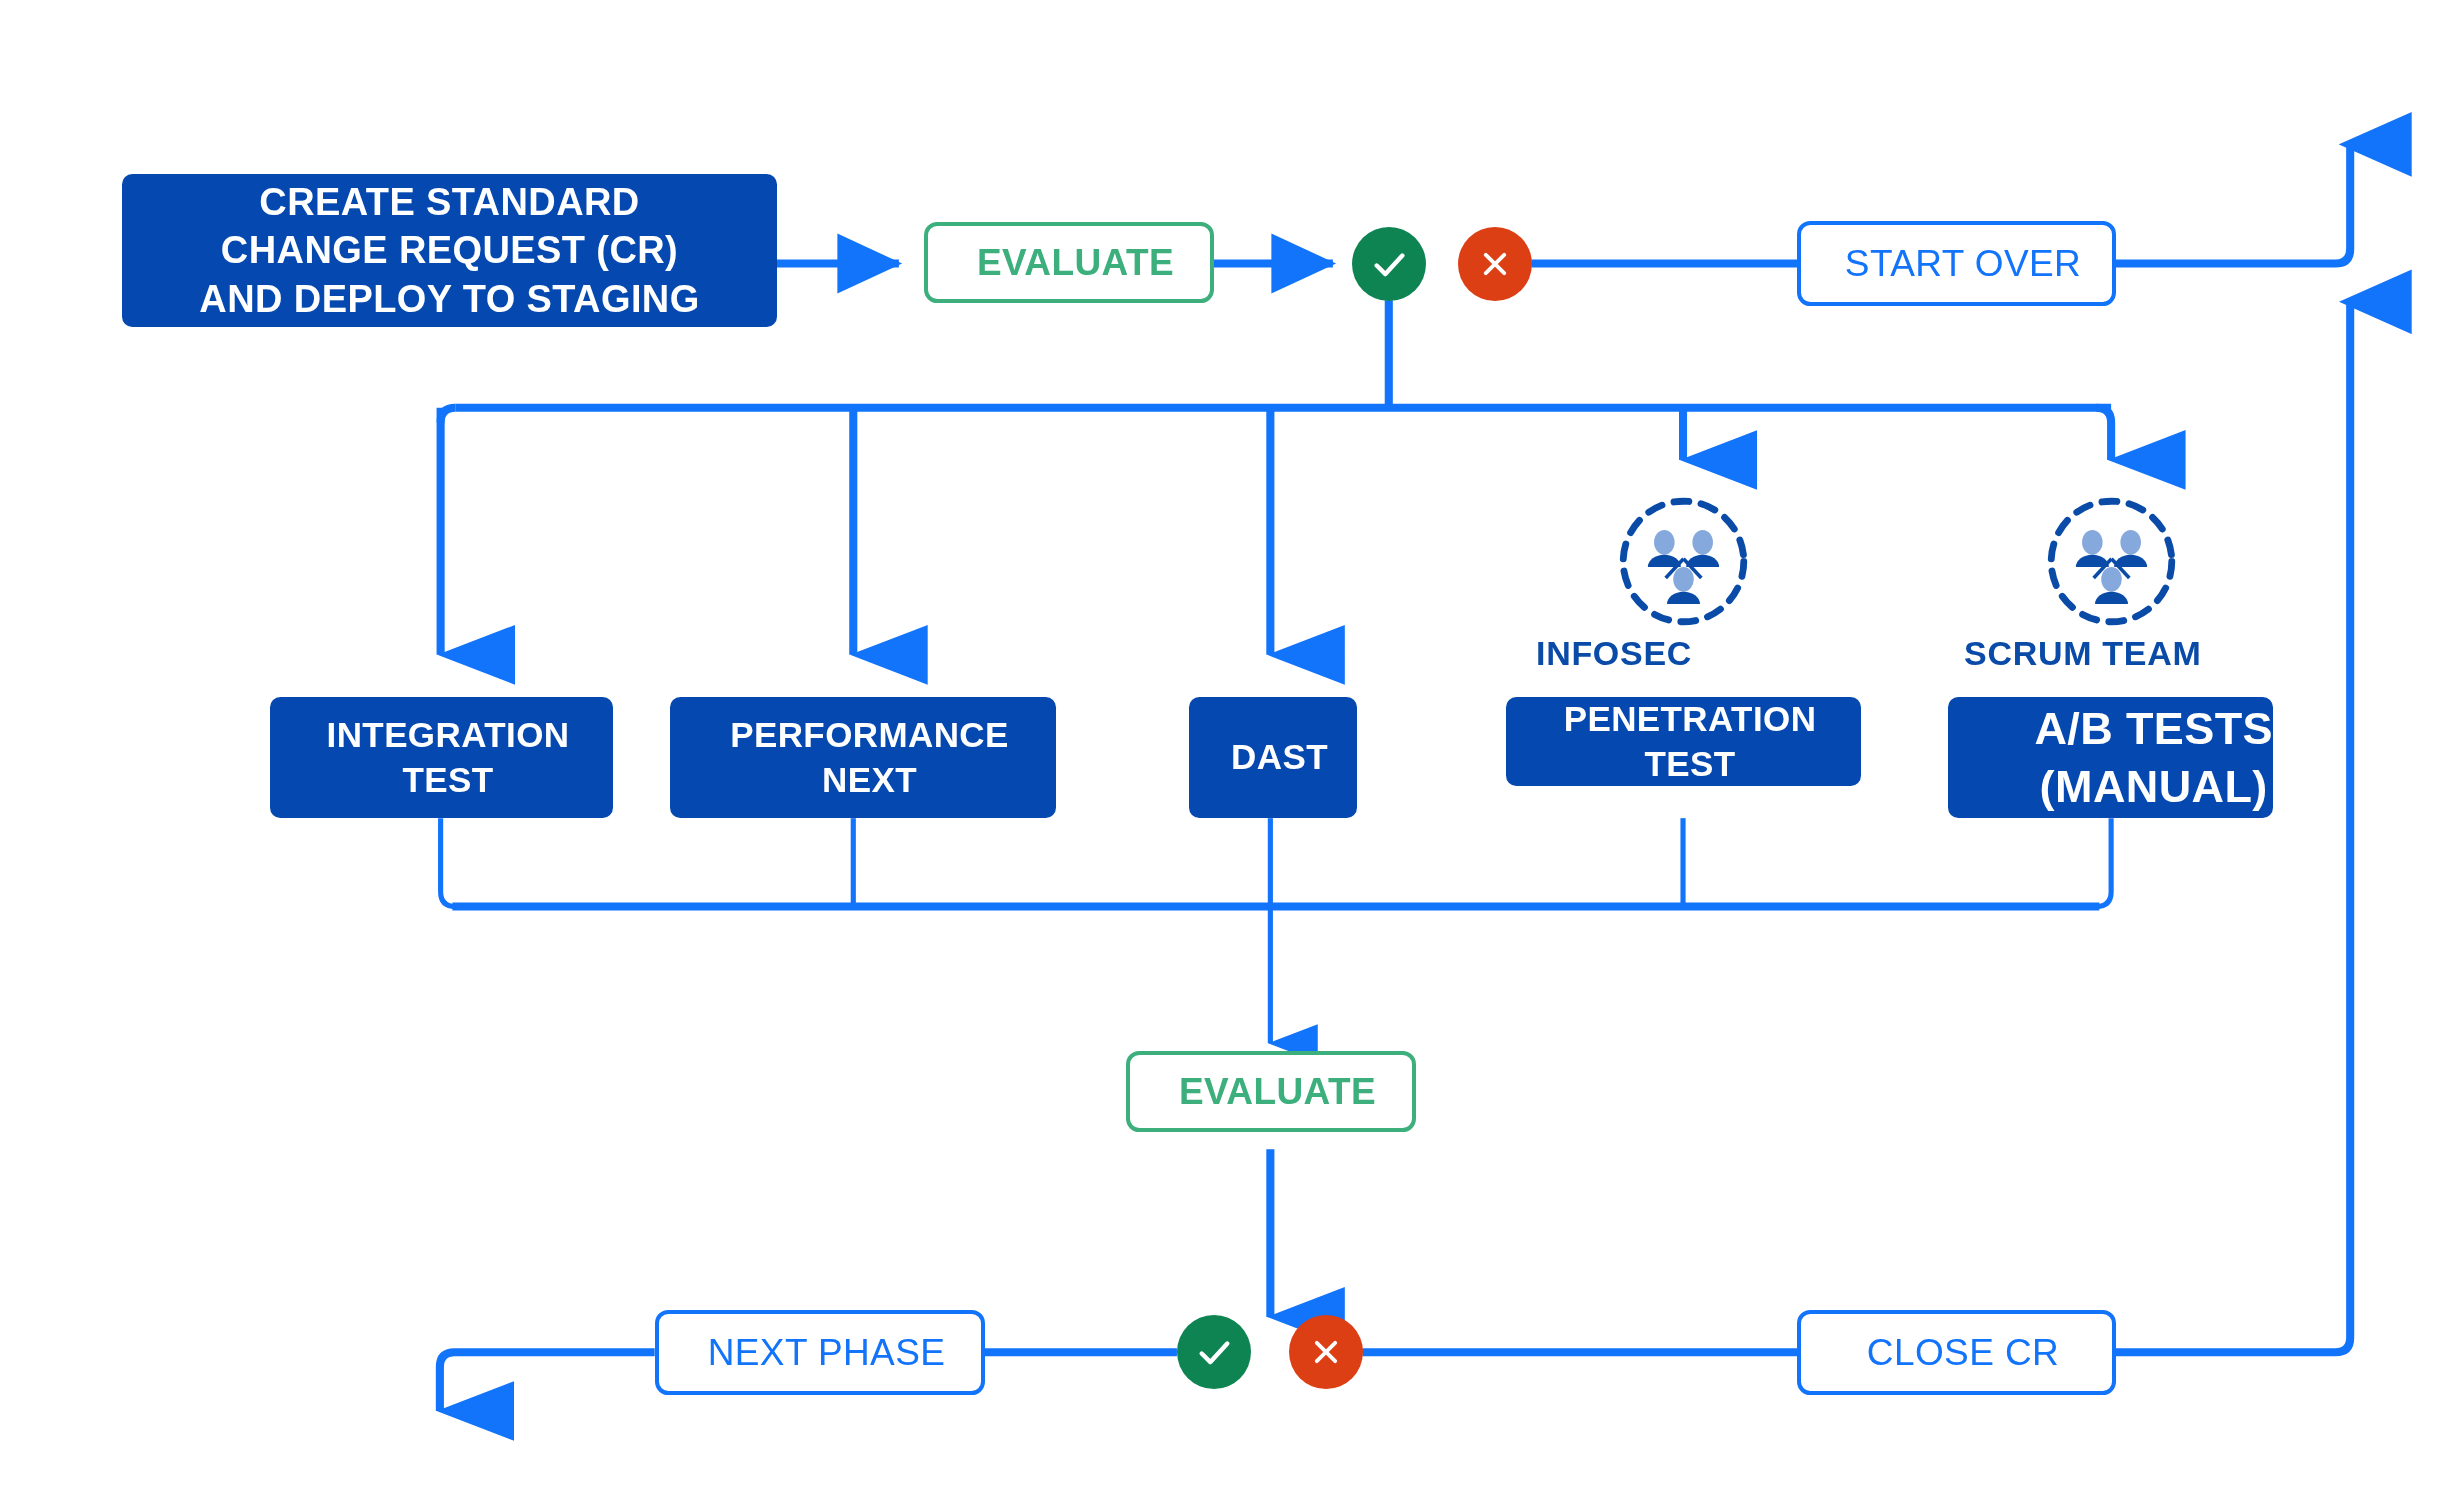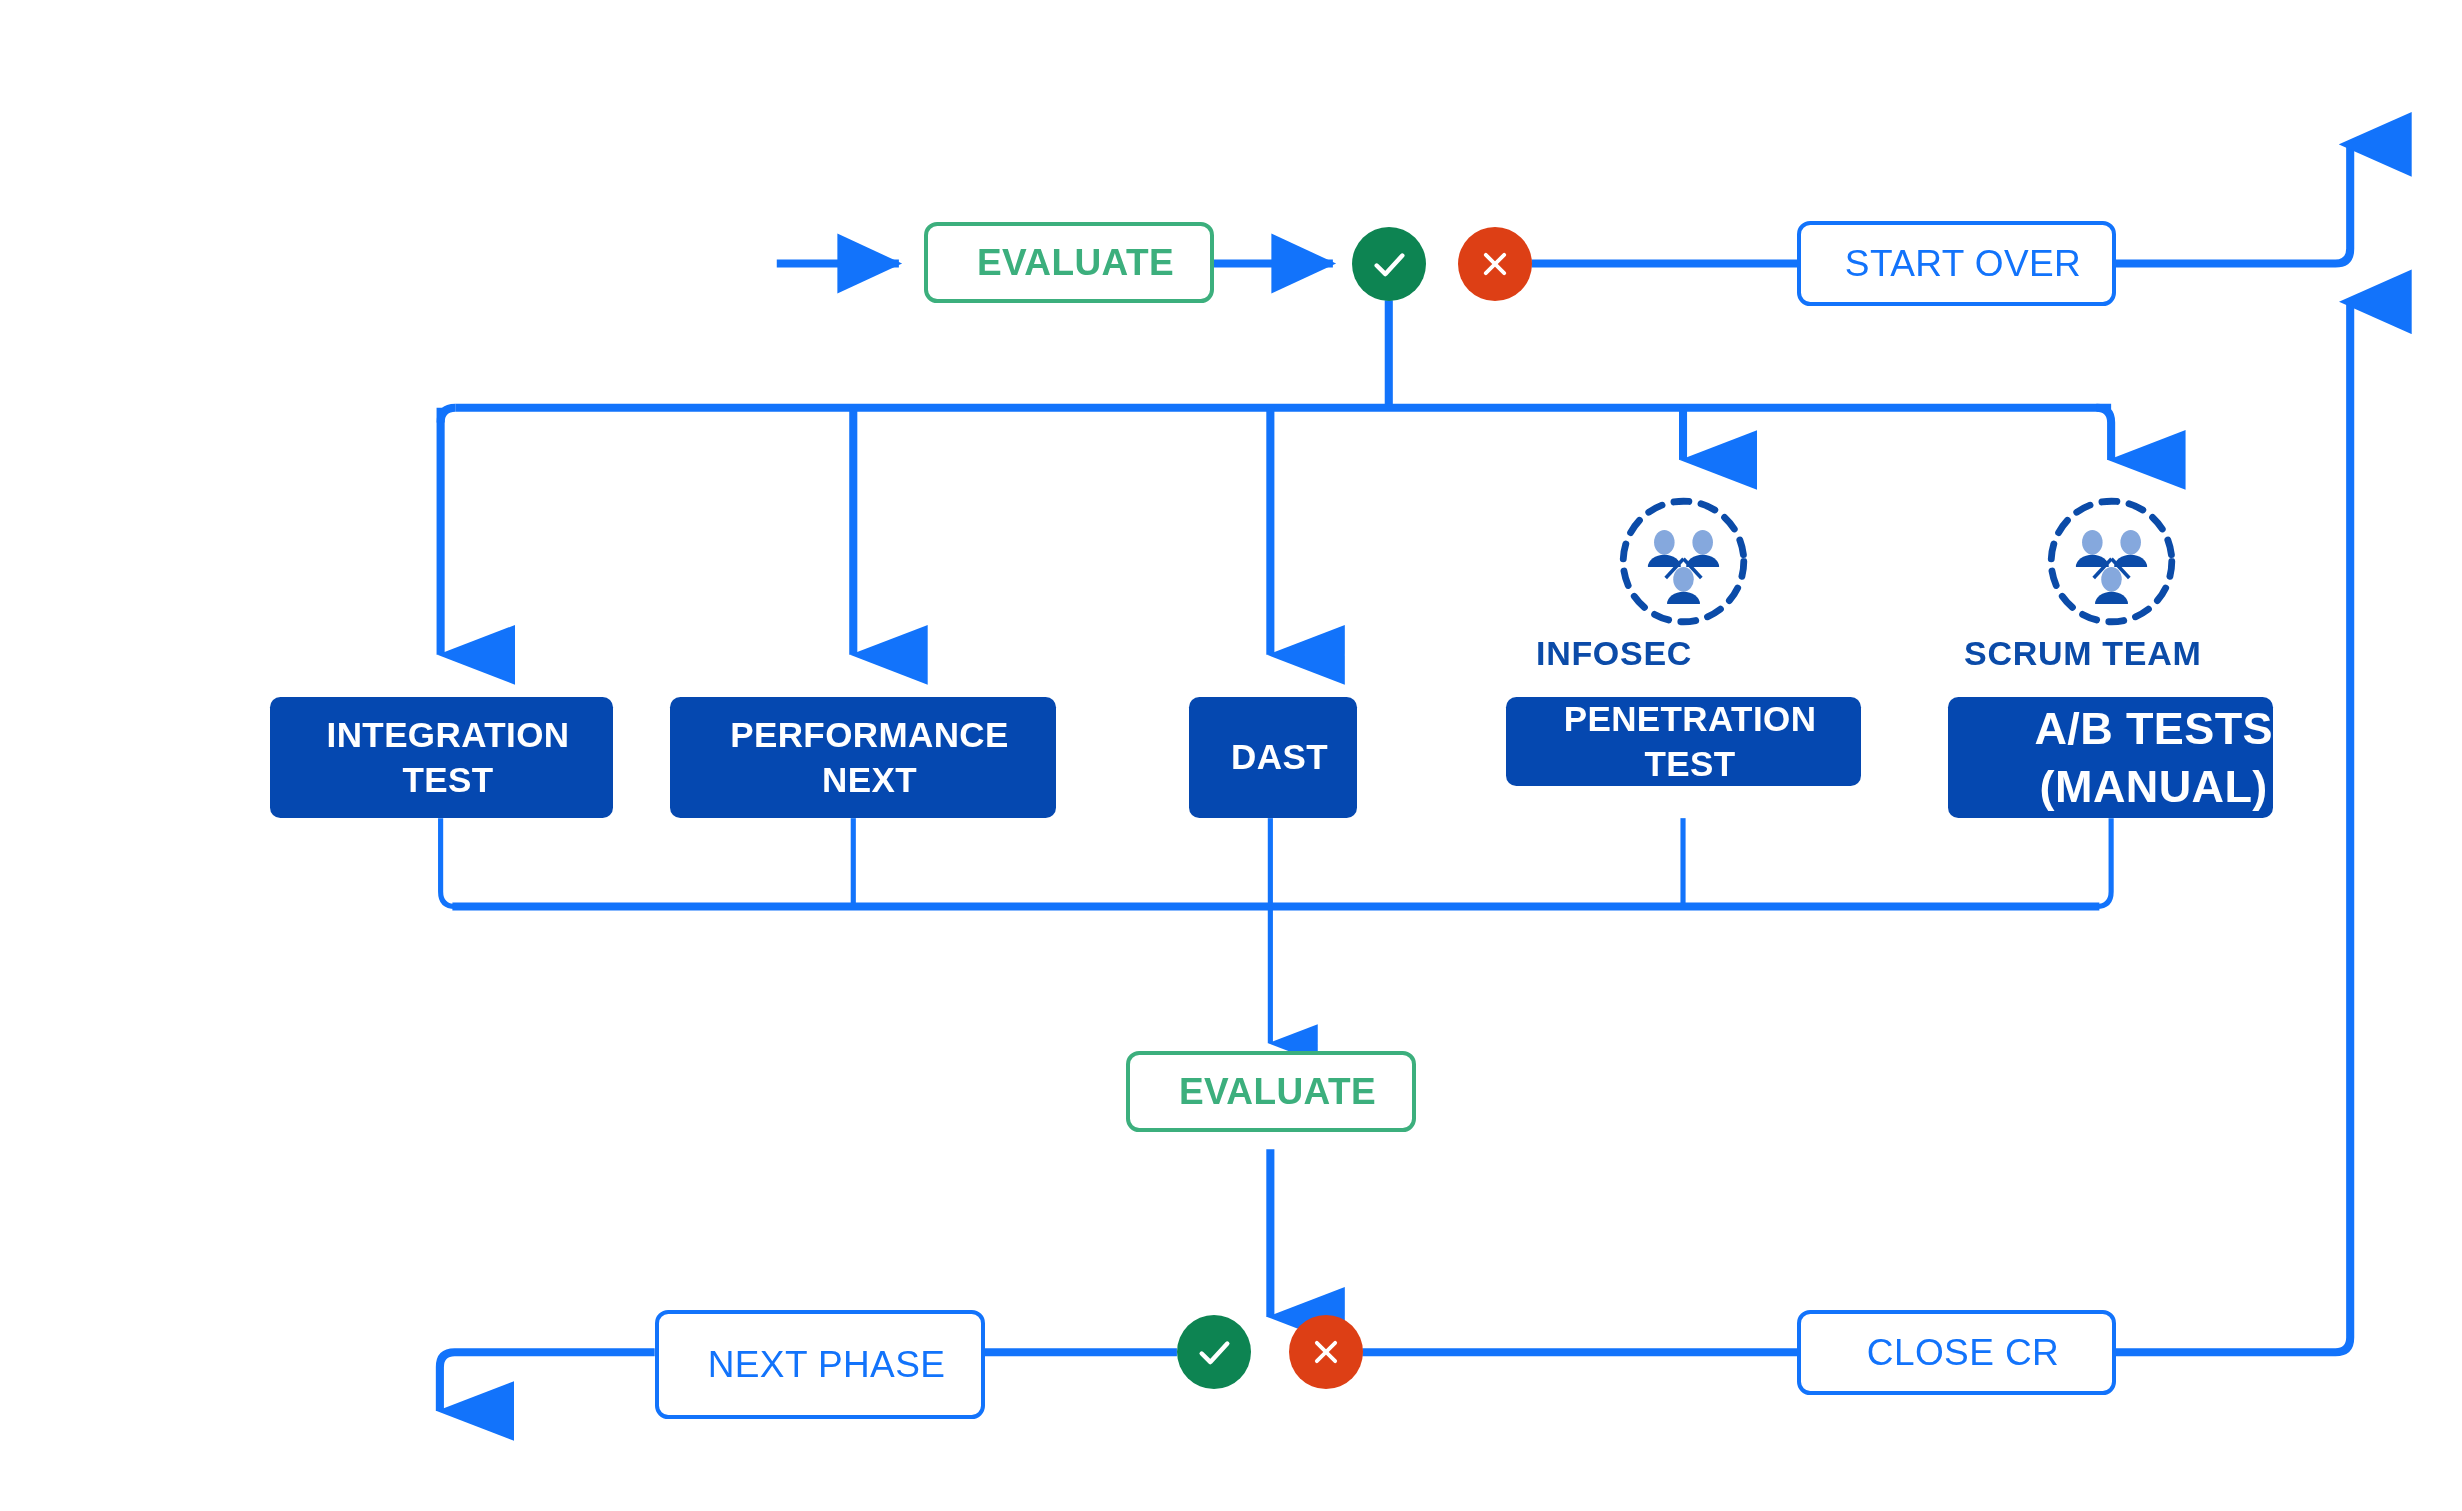--- a/index.html
+++ b/index.html
@@ -141,20 +141,25 @@
       <line x1="1600" y1="1838" x2="1338" y2="1838" stroke-width="11"></line>
 
       <path d="M890,1838 L618,1838 Q598,1838 598,1858 L598,1918" stroke-width="11" marker-end="url(#arrowD)"></path>
 
       <line x1="1852" y1="1838" x2="2443" y2="1838" stroke-width="11"></line>
 
       <path d="M2876,1838 L3175,1838 Q3195,1838 3195,1818 L3195,410" stroke-width="11" marker-end="url(#arrowU)"></path>
     </g>
   </svg>
 
+  <div class="node node-filled" style="left:122px; top:174px; width:655px; height:153px; font-size:38px; padding:0 22px;">
+    <span style="white-space:pre-line;">CREATE STANDARD
+CHANGE REQUEST (CR)
+AND DEPLOY TO STAGING</span>
+  </div>
 
   <div class="node node-outline-green" style="left:924px; top:222px; width:290px; height:81px; font-size:37px;">
     <span>EVALUATE</span>
   </div>
 
   <div class="status-badge badge-pass" style="left:1352px; top:227px; width:74px; height:74px;">
     <svg width="41" height="41" viewBox="0 0 24 24">
       <path d="M4.5 12.6 L9.6 17.6 L19.5 6.8" fill="none" stroke="#ffffff" stroke-width="2.6" stroke-linecap="round" stroke-linejoin="round"></path>
     </svg>
   </div>
@@ -236,21 +241,21 @@
       <path d="M4.5 12.6 L9.6 17.6 L19.5 6.8" fill="none" stroke="#ffffff" stroke-width="2.6" stroke-linecap="round" stroke-linejoin="round"></path>
     </svg>
   </div>
 
   <div class="status-badge badge-fail" style="left:1289px; top:1315px; width:74px; height:74px;">
     <svg width="38" height="38" viewBox="0 0 24 24">
       <path d="M6.2 6.2 L17.8 17.8 M17.8 6.2 L6.2 17.8" fill="none" stroke="#ffffff" stroke-width="2.4" stroke-linecap="round"></path>
     </svg>
   </div>
 
-  <div class="node node-outline-blue" style="left:655px; top:1310px; width:330px; height:109px; font-size:37px;">
+  <div class="node node-outline-blue" style="left:655px; top:1310px; width:330px; height:85px; font-size:37px;">
     <span>NEXT PHASE</span>
   </div>
 
   <div class="node node-outline-blue" style="left:1797px; top:1310px; width:319px; height:85px; font-size:37px;">
     <span>CLOSE CR</span>
   </div>
 
 </div>
 
 

